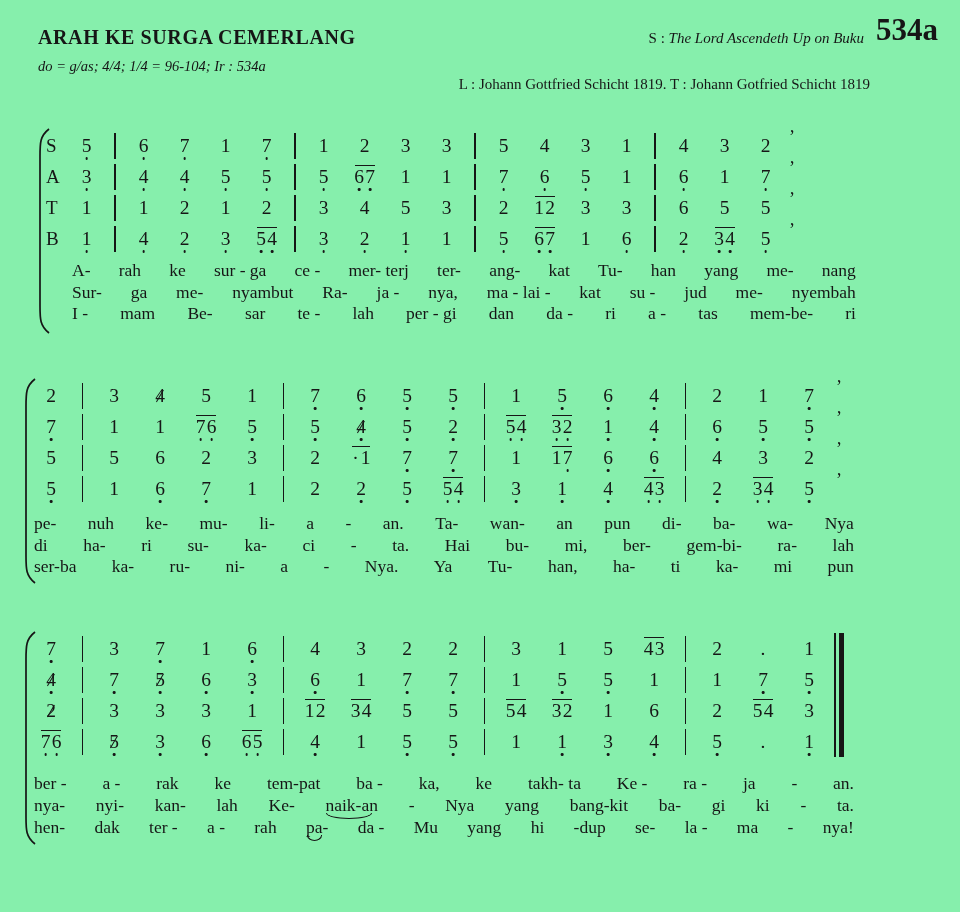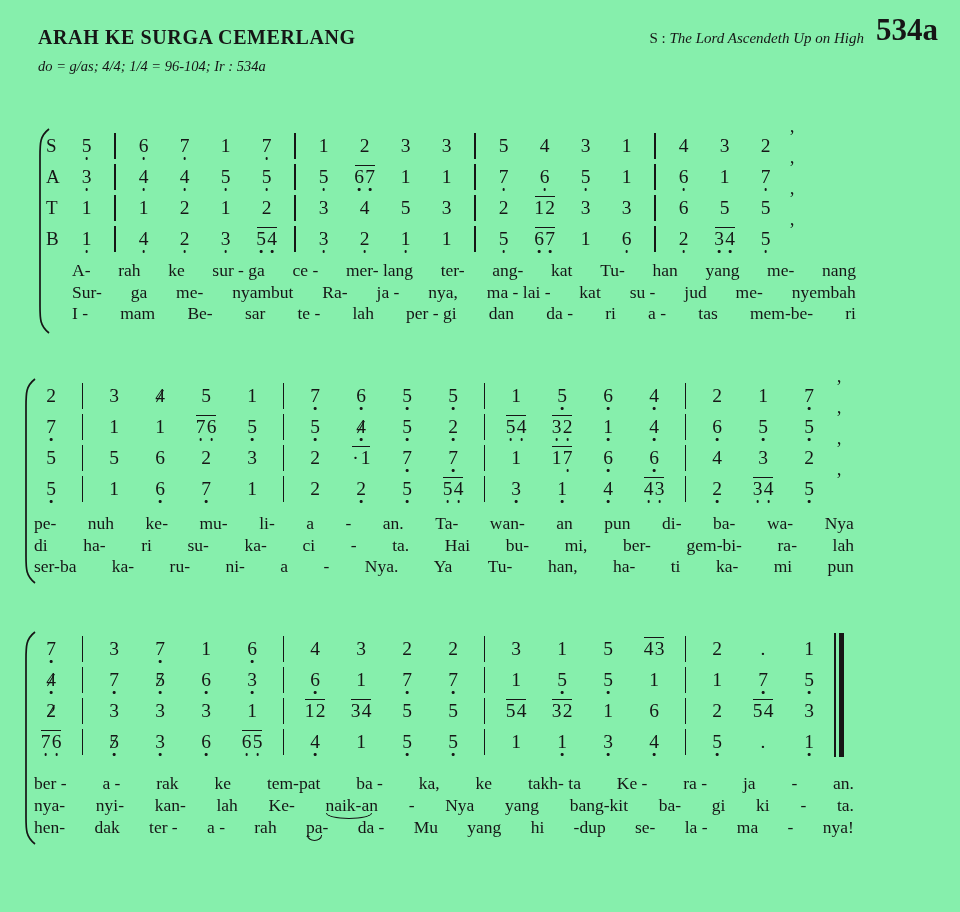--- a/index.html
+++ b/index.html
@@ -40,21 +40,22 @@
   .lt.arc::after{content:"";position:absolute;left:1px;right:6px;bottom:-3px;height:5px;
         border:1.1px solid #161616;border-top:none;border-radius:0 0 50% 50% / 0 0 100% 100%;}
 </style>
 </head>
 <body>
 
 <div class="page">
   <div class="title">ARAH KE SURGA CEMERLANG</div>
   <div class="meta">do = g/as;  4/4;  1/4 = 96-104;  Ir : 534a</div>
   <div class="hymn-no">534a</div>
-  <div class="sline"><span>S : </span><span class="it">The Lord Ascendeth Up on High</span></div>
+  <div class="sline"><span>S : </span><span class="it">The Lord Ascendeth Up on Buku</span></div>
+  <div class="credit2">L : Johann Gottfried Schicht 1819. T : Johann Gotfried Schicht 1819</div>
 
   <div id="systems">
       <div class="system" style="left: 36px; top: 130px;">
         <svg width="18" height="206" viewBox="0 0 18 206" class="bracket" style="left: -2px; top: -2px;">
           <path d="M15,1 C6,8 6,15 6,28 L6,178 C6,191 6,198 15,205" fill="none" stroke="#161616" stroke-width="1.7"></path>
         </svg>
         <div class="nrow" style="top: 0px;">
           <div class="cell plabel" style="width: 30px;">S</div>
           <div class="cell" style="width: 41px;">
             <span class="grp">
@@ -450,21 +451,21 @@
           <div class="cell" style="width: 12px;">
             <span class="br">’</span>
           </div>
         </div>
         <div class="lrow" style="left: 36px; top: 130px; width: 784px;">
           <span class="lt">A-</span>
           <span class="lt">rah</span>
           <span class="lt">ke</span>
           <span class="lt">sur - ga</span>
           <span class="lt">ce -</span>
-          <span class="lt">mer- lang</span>
+          <span class="lt">mer- terj</span>
           <span class="lt">ter-</span>
           <span class="lt">ang-</span>
           <span class="lt">kat</span>
           <span class="lt">Tu-</span>
           <span class="lt">han</span>
           <span class="lt">yang</span>
           <span class="lt">me-</span>
           <span class="lt">nang</span>
         </div>
         <div class="lrow" style="left: 36px; top: 151.5px; width: 784px;">

